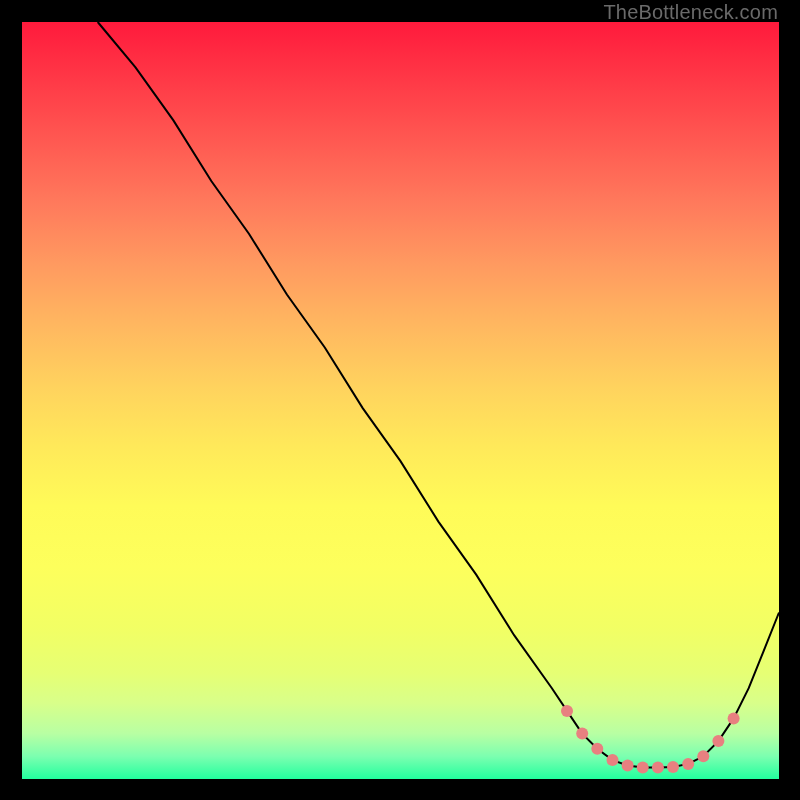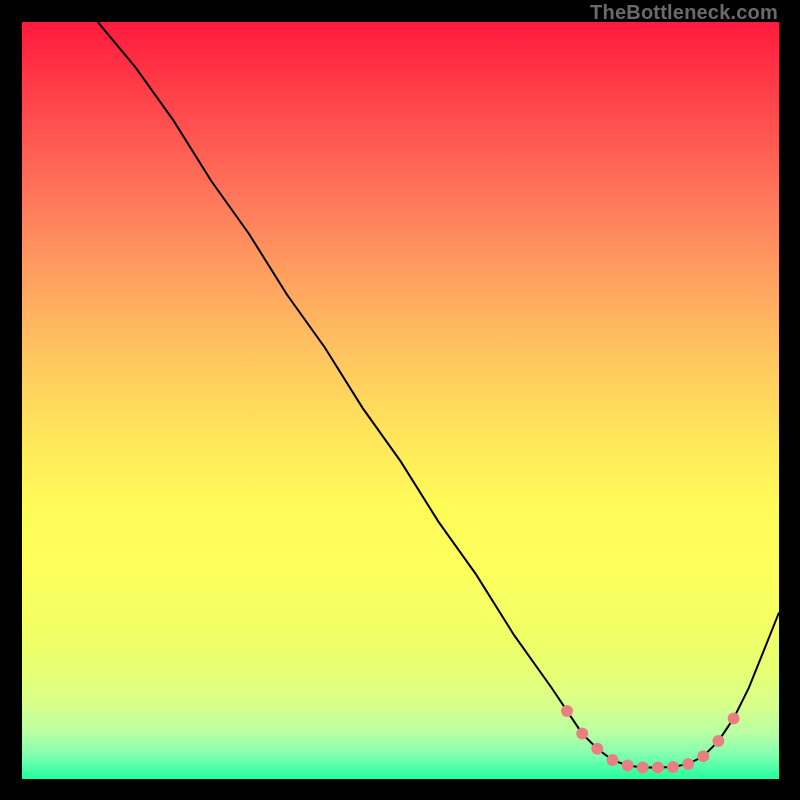--- a/index.html
+++ b/index.html
@@ -40,21 +40,21 @@
       #b8ffa3 94%,
       #7cffb0 97%,
       #22ff9e 100%
     );
   }
   .watermark {
     position: absolute;
     top: 1px;
     right: 22px;
     font-size: 20px;
-    font-weight: 700;
+    font-weight: 400;
     color: #6a6a6a;
     letter-spacing: 0.2px;
     user-select: none;
   }
   svg.curve {
     position: absolute;
     left: 0;
     top: 0;
     width: 757px;
     height: 757px;

